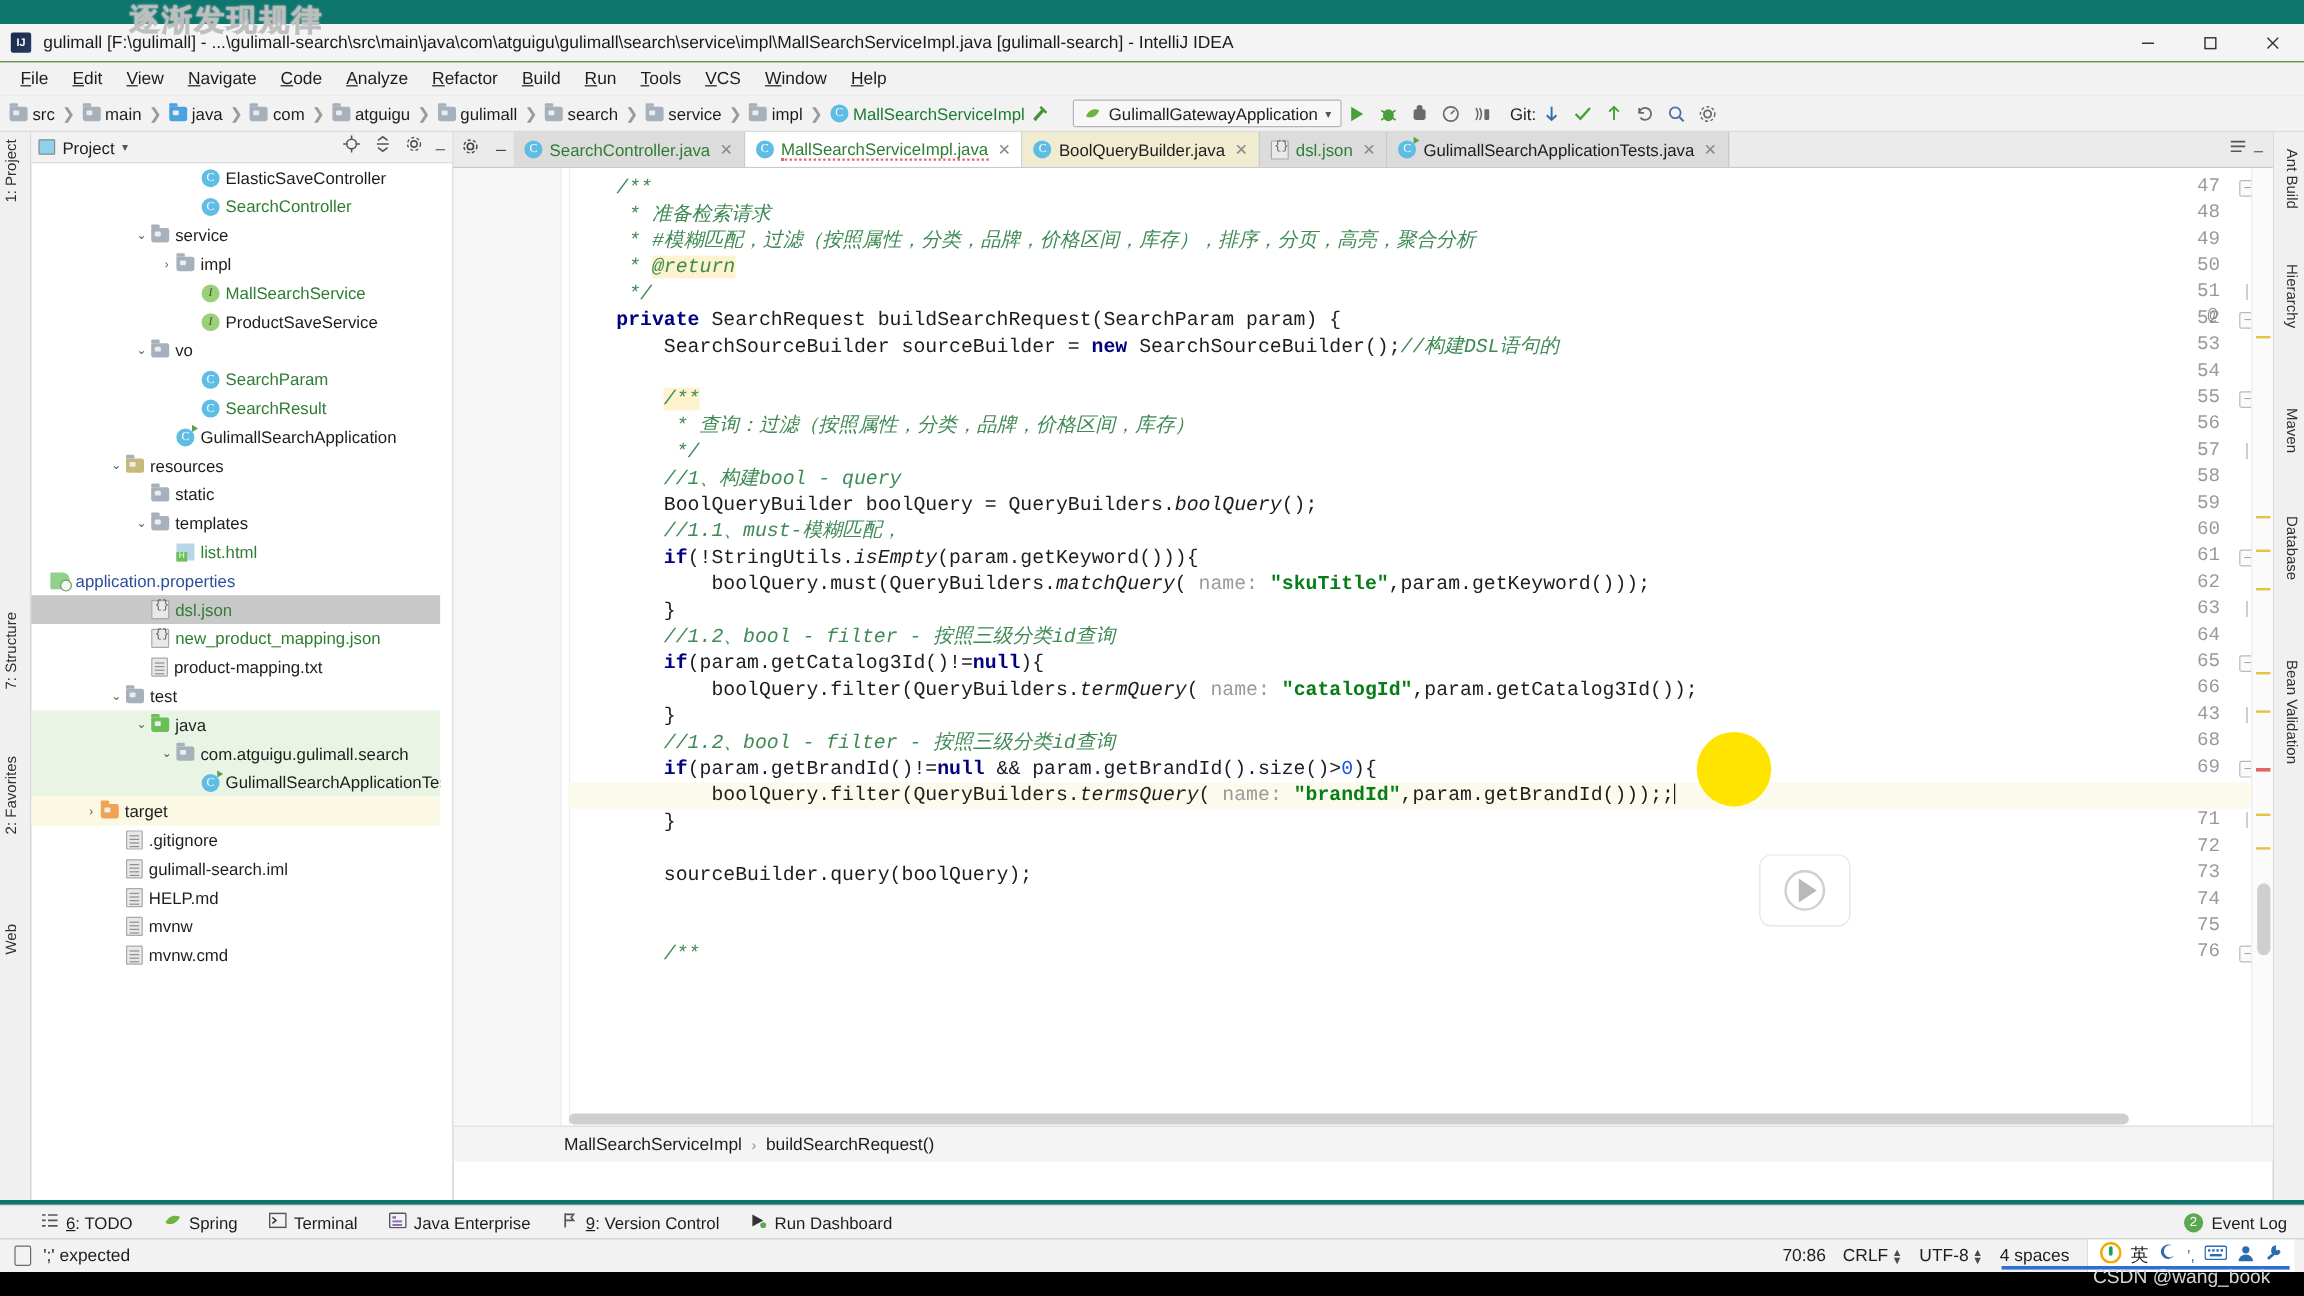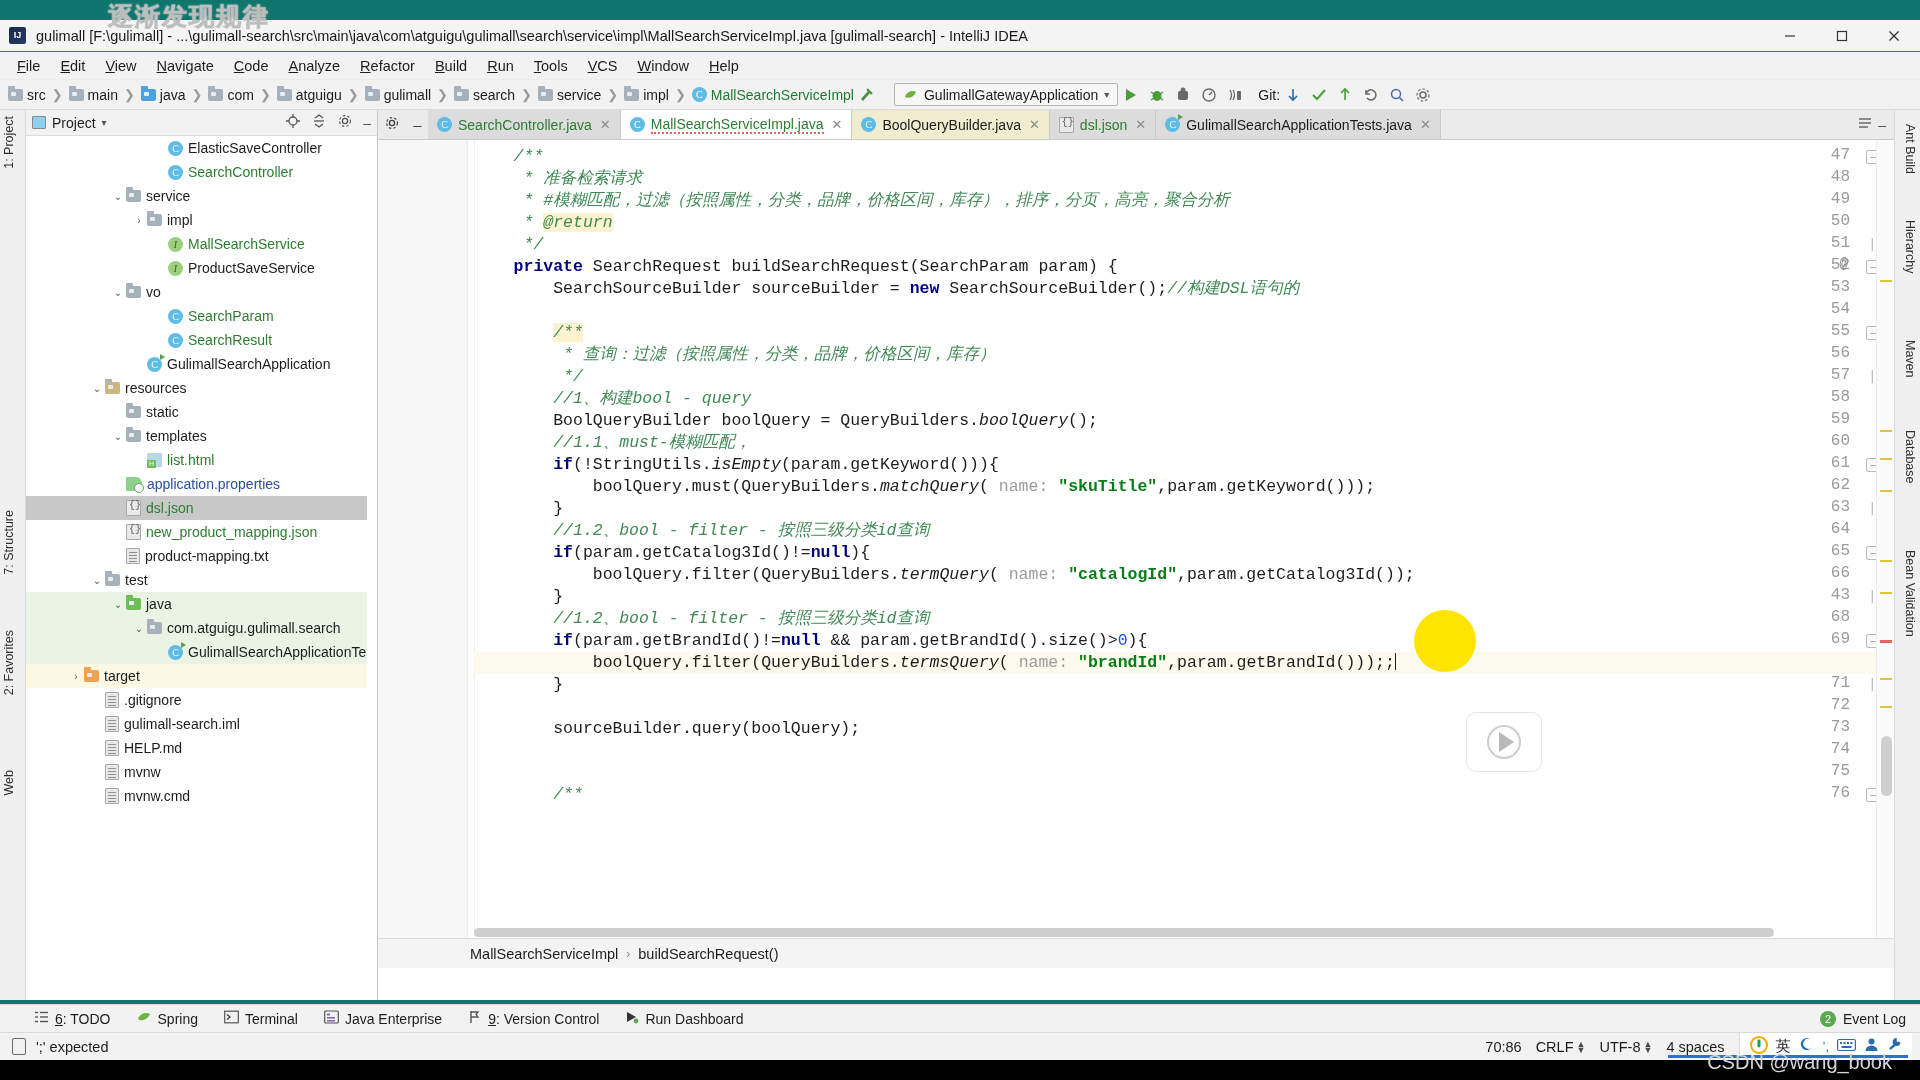--- a/index.html
+++ b/index.html
@@ -22,21 +22,21 @@
     font-family: "Liberation Sans", sans-serif;
     font-size: 25px; font-weight: bold;
     color: rgba(225,225,225,0.95);
     -webkit-text-stroke: 1px rgba(160,160,160,0.55);
     letter-spacing: 2px;
     z-index: 60; pointer-events: none;
     text-shadow: 0 0 2px rgba(255,255,255,0.9);
   }
   .wm-bottom {
     position: absolute; right: 28px; bottom: 6px;
-    font-size: 20px; color: #d6d6d6;
+    font-size: 16px; color: #d6d6d6;
     font-family: "Liberation Sans", sans-serif;
     z-index: 60; pointer-events: none;
   }
 
   
   .titlebar {
     position: absolute; left: 0; top: 20px; width: 1920px; height: 32px;
     background: #f4f4f4;
     display: flex; align-items: center;
     border-bottom: 1px solid #4d7c0f;
@@ -644,21 +644,21 @@
         <div class="trow" style="padding-left: 84px;">
           <span class="arrow">⌄</span>
           <span class="folder-ico"></span>
           <span class="tname dark">templates</span>
         </div>
         <div class="trow" style="padding-left: 105px;">
           <span class="arrow"></span>
           <span class="html-ico"></span>
           <span class="tname green">list.html</span>
         </div>
-        <div class="trow" style="padding-left: 84px;">
+        <div class="trow" style="">
           <span class="arrow"></span>
           <span class="prop-ico"></span>
           <span class="tname blue">application.properties</span>
         </div>
         <div class="trow sel-gray" style="padding-left: 84px;">
           <span class="arrow"></span>
           <span class="json-ico"></span>
           <span class="tname green">dsl.json</span>
         </div>
         <div class="trow" style="padding-left: 84px;">

